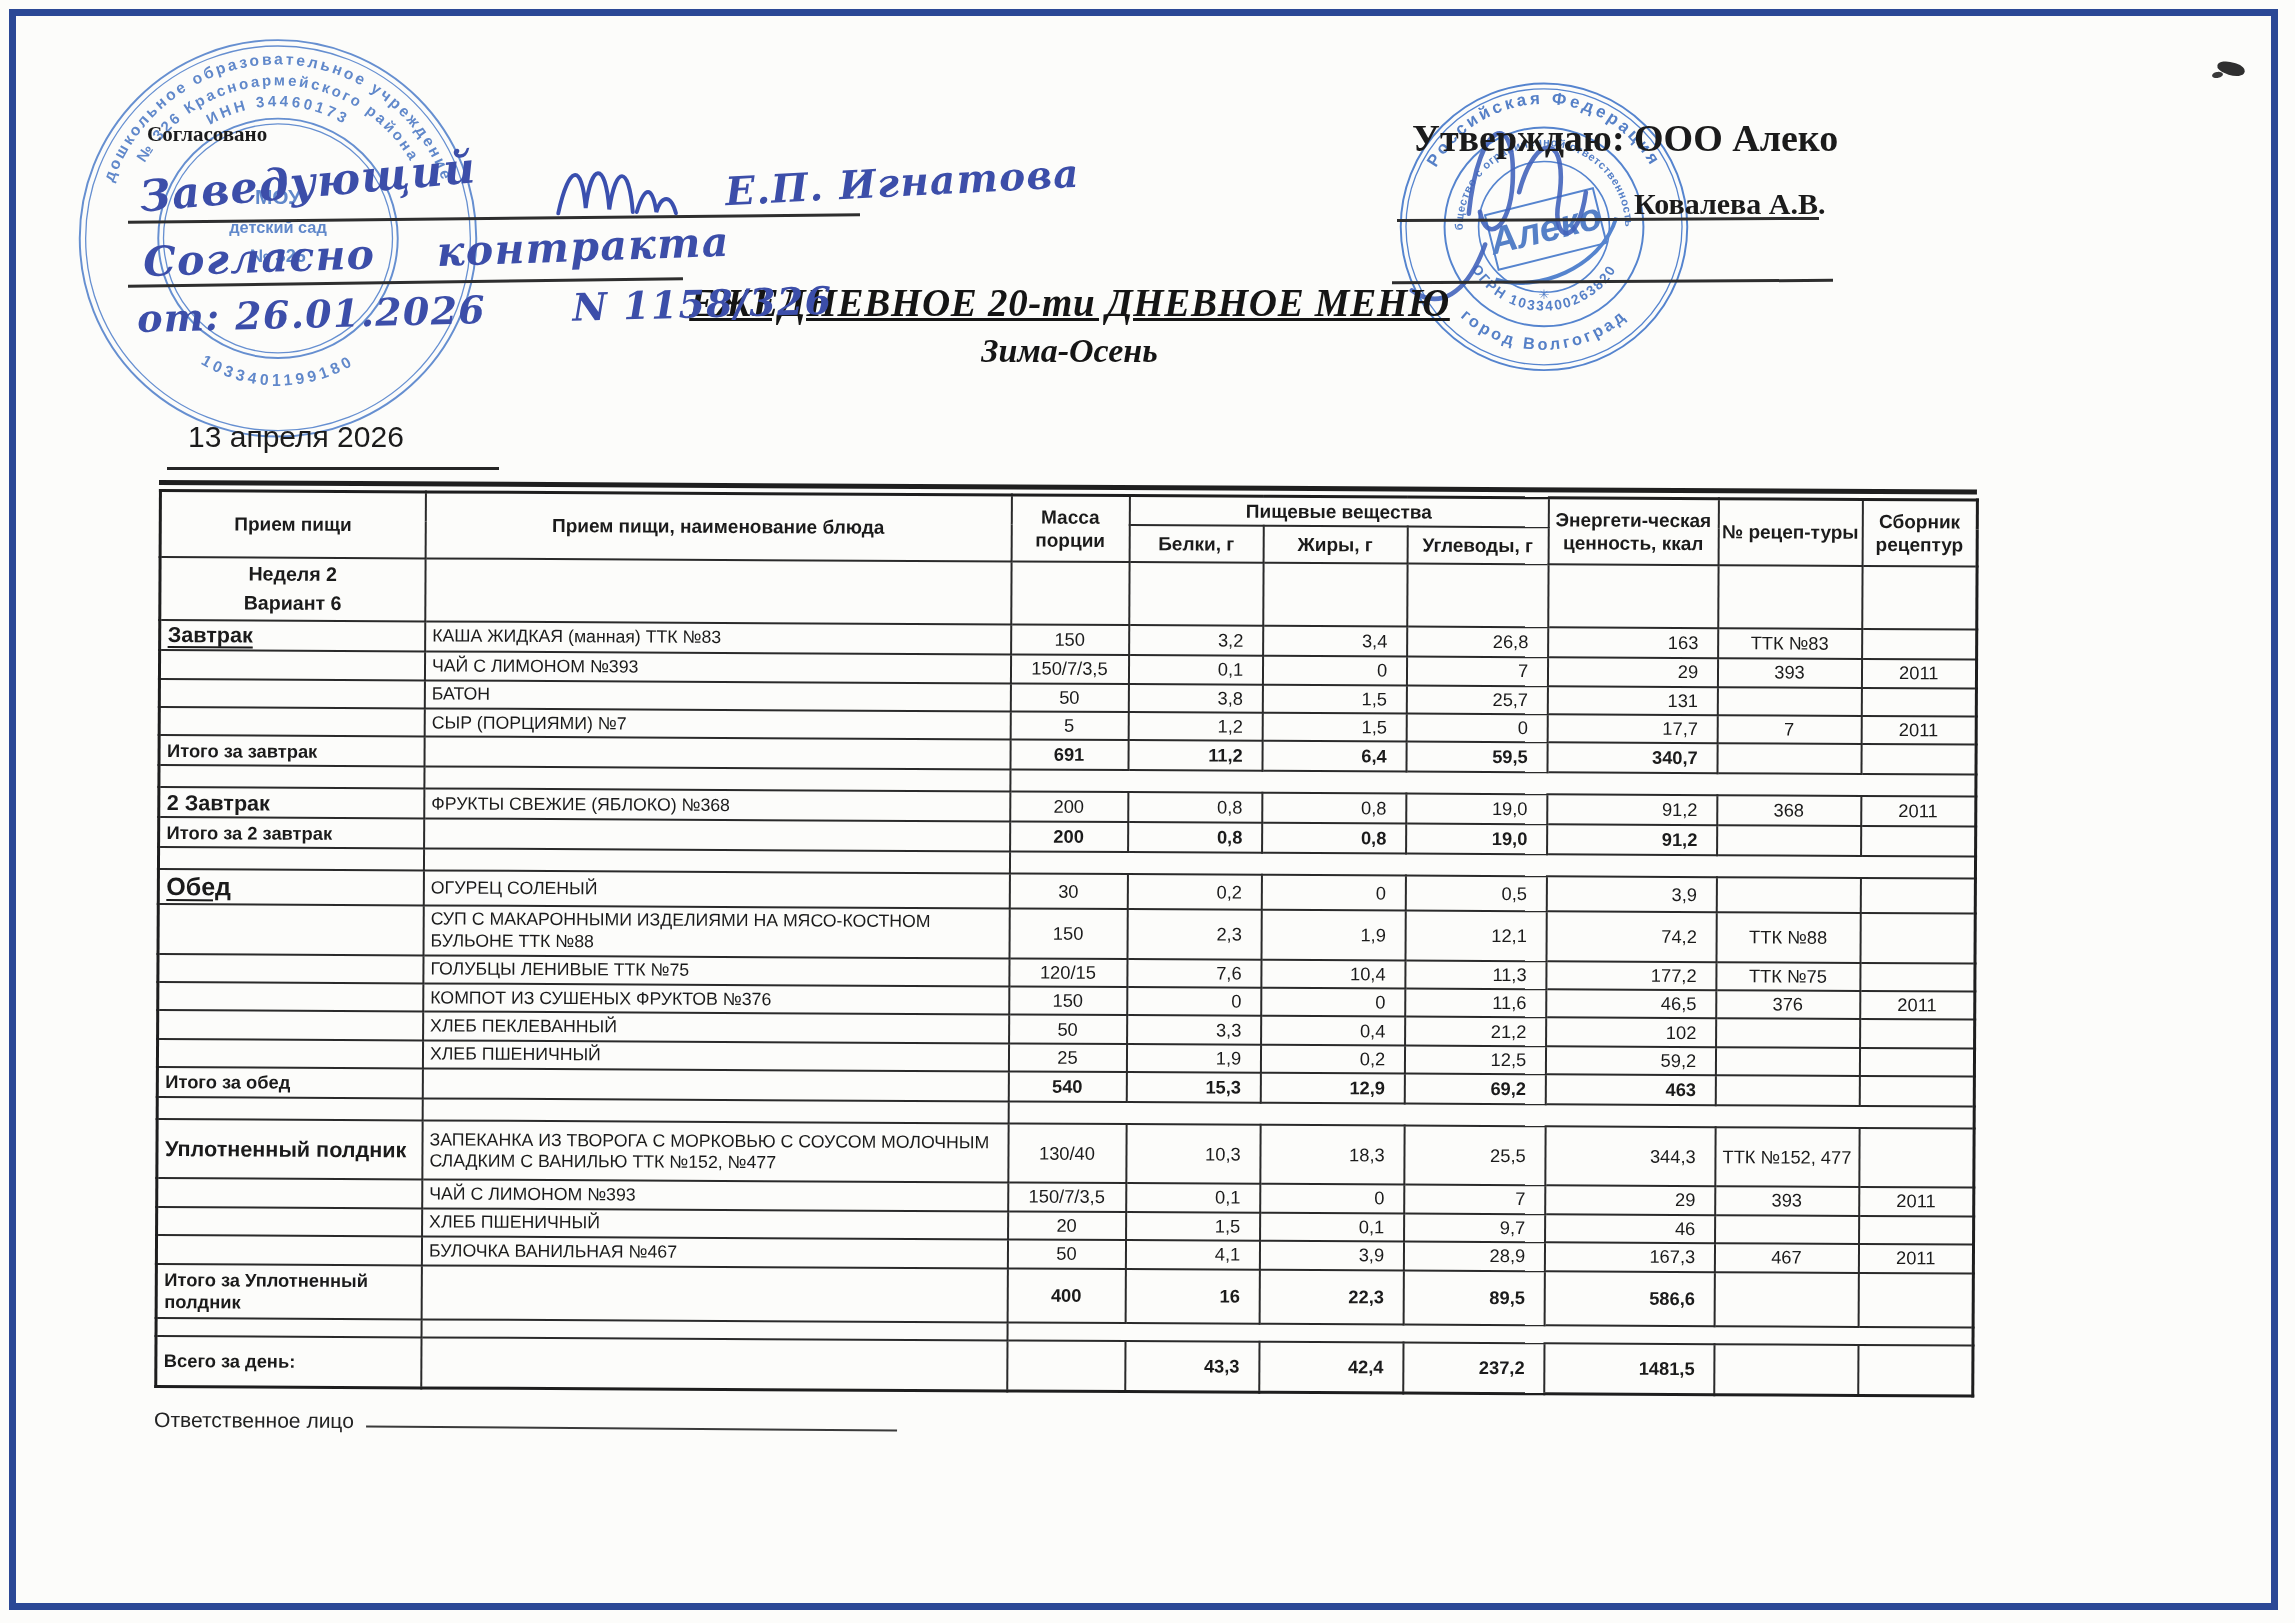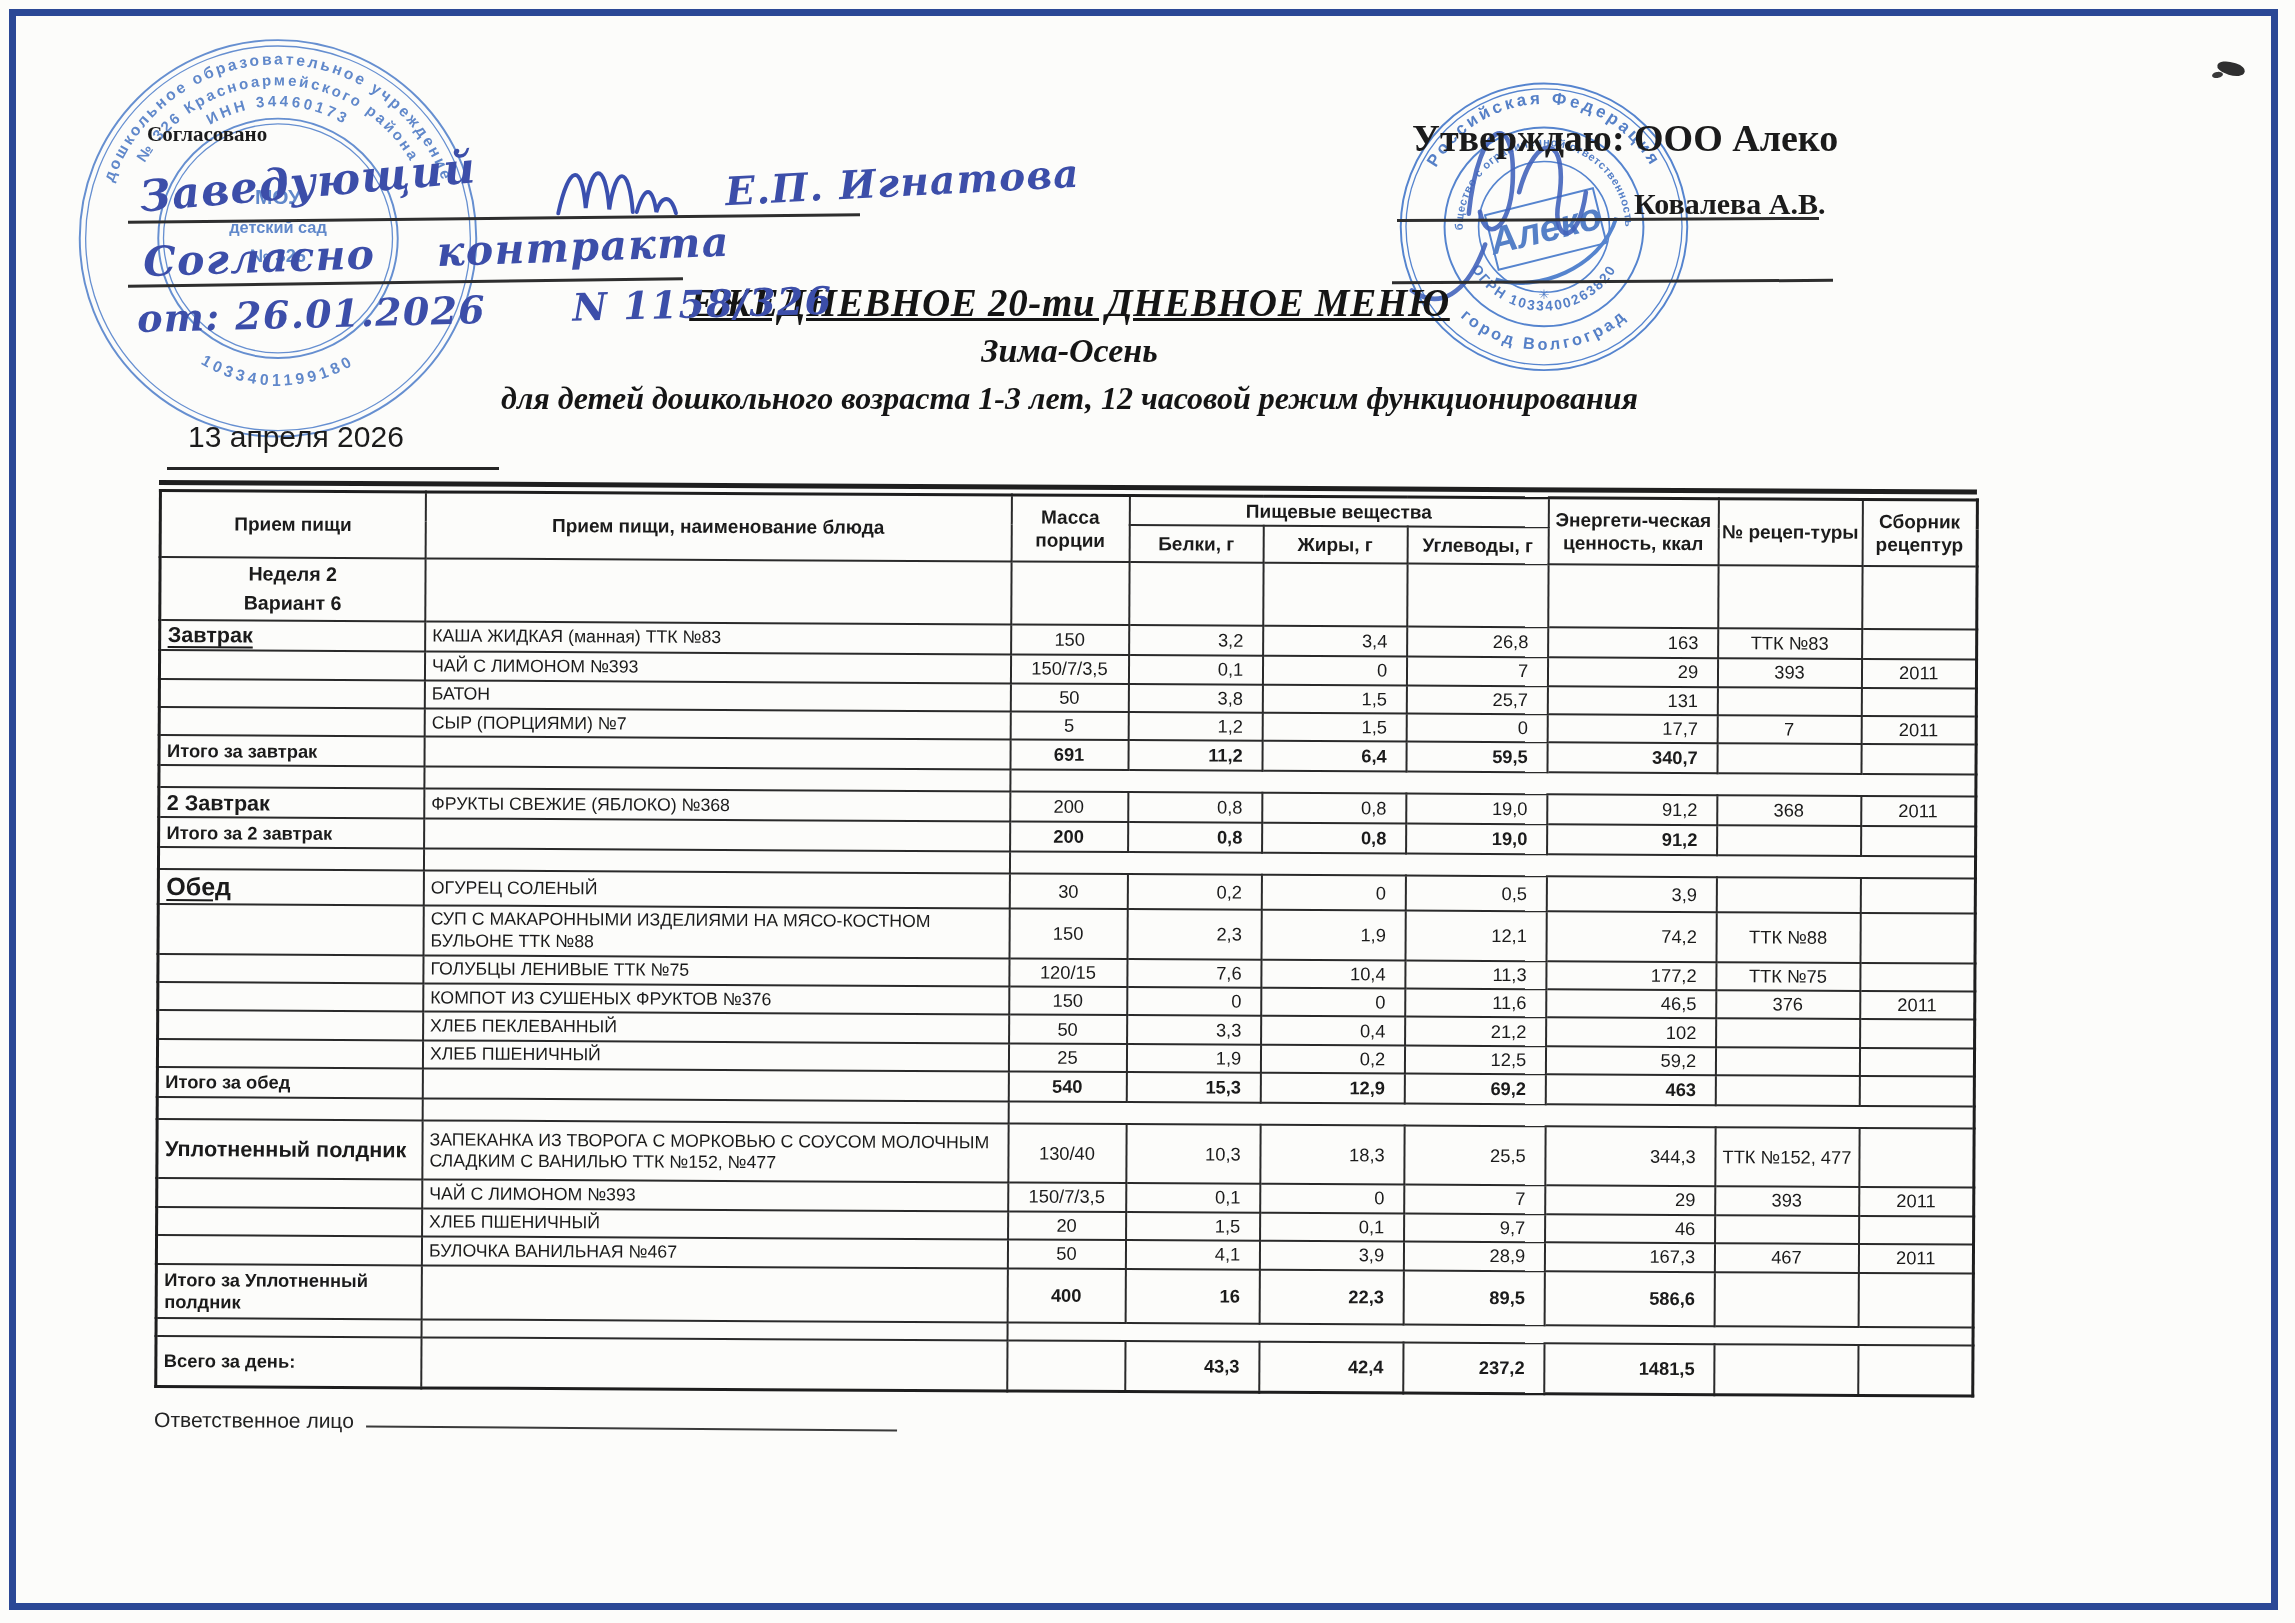--- a/index.html
+++ b/index.html
@@ -160,21 +160,20 @@
   <div class="abs hand" id="hw-from">
     <span>от: 26.01.2026</span>
     <span class="gap">N 1158/326</span>
   </div>
   <div class="hline" id="sig-line1"></div>
   <div class="hline" id="sig-line2"></div>
 
   <div class="abs" id="titles">
     <div id="title1">ЕЖЕДНЕВНОЕ 20-ти ДНЕВНОЕ МЕНЮ</div>
     <div id="title2">Зима-Осень</div>
-    <div id="title3">для детей дошкольного возраста 1-3 лет, 12 часовой режим функционирования</div>
   </div>
   <div class="abs" id="date">13 апреля 2026</div>
   <div id="date-underline"></div>
 
   <div class="abs" id="lower">
     <div class="topbar"></div>
     <div id="menu-table">
         <table>
           <colgroup>
             <col style="width: 265px;">

